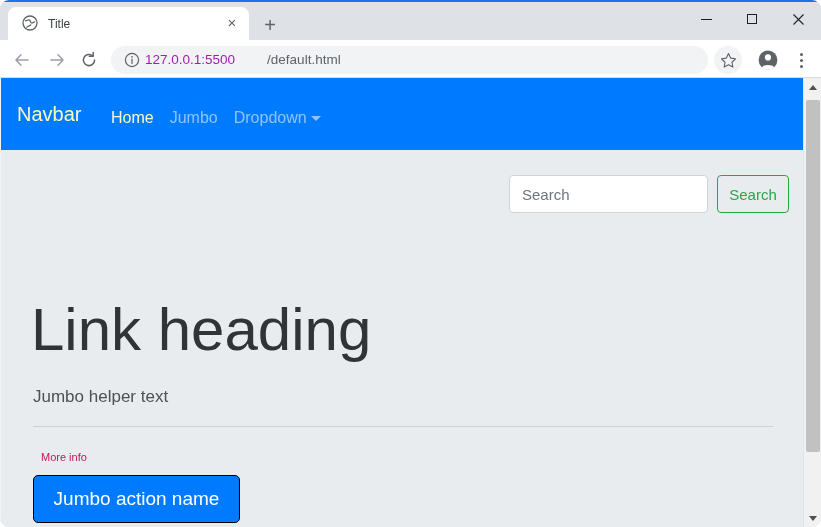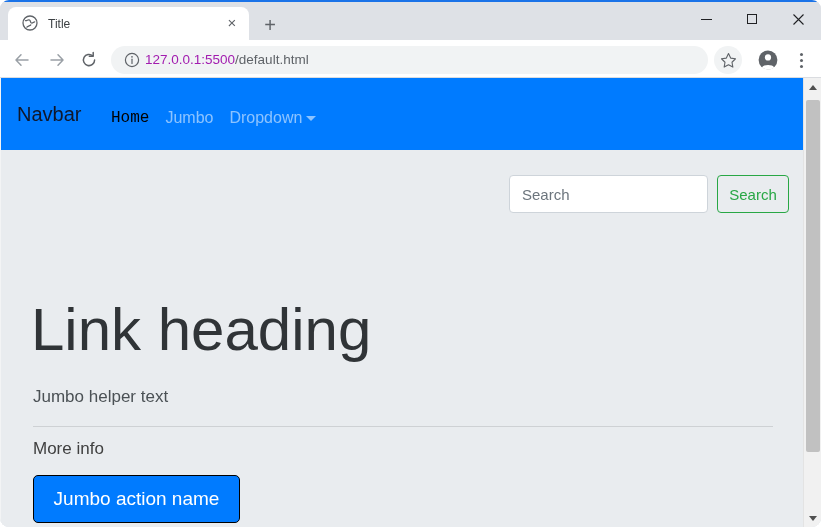--- a/index.html
+++ b/index.html
@@ -162,21 +162,21 @@
   .omni-url {
     position: absolute;
     left: 34px;
     top: 5px;
     font-size: 13.5px;
     line-height: 18px;
     color: #5f6368;
     white-space: nowrap;
   }
   .omni-url .host { color: #a21caf; }
-  .omni-url .path { color: #5f6368; }
+  .omni-url .path { color: #5f6368; padding-left: 32px; }
   .star-btn {
     position: absolute;
     left: 714px;
     top: 6px;
     width: 28px;
     height: 28px;
     border-radius: 14px;
     background: #f1f3f4;
     display: flex;
     align-items: center;
@@ -241,41 +241,41 @@
     width: 803px;
     height: 72px;
     background: #007bff;
   }
   .navbar-brand {
     position: absolute;
     left: 16px;
     top: 21px;
     font-size: 20px;
     line-height: 30px;
-    color: #0f172a;
+    color: #fef9c3;
     white-space: nowrap;
     cursor: pointer;
   }
   .nav-links {
     position: absolute;
     left: 102px;
     top: 28px;
     display: flex;
     align-items: center;
     gap: 0px;
   }
   .nav-link {
     font-size: 16px;
     line-height: 24px;
     color: rgba(255,255,255,0.55);
     padding: 0 8px;
     white-space: nowrap;
     cursor: pointer;
   }
-  .nav-link.active { color: #000000; font-family: Liberation Mono, monospace; }
+  .nav-link.active { color: #fef9c3; }
   .caret {
     display: inline-block;
     width: 0; height: 0;
     margin-left: 4px;
     vertical-align: 2px;
     border-left: 5px solid transparent;
     border-right: 5px solid transparent;
     border-top: 5px solid rgba(255,255,255,0.55);
   }
   .search-input {
@@ -347,25 +347,25 @@
     width: 740px;
     height: 1px;
     background: #ced1d4;
     border: none;
     margin: 0;
   }
   .jumbo-info {
     position: absolute;
     left: 32px;
     top: 288px;
-    font-size: 17px;
+    font-size: 11px;
     line-height: 22px;
-    color: #404040;
-    white-space: nowrap;
-    margin: 0;
+    color: #be185d;
+    white-space: nowrap;
+    margin: 8px;
   }
   .jumbo-btn {
     position: absolute;
     left: 32px;
     top: 325px;
     width: 207px;
     height: 48px;
     background: #007bff;
     border: 1px solid #000000;
     border-radius: 5px;

